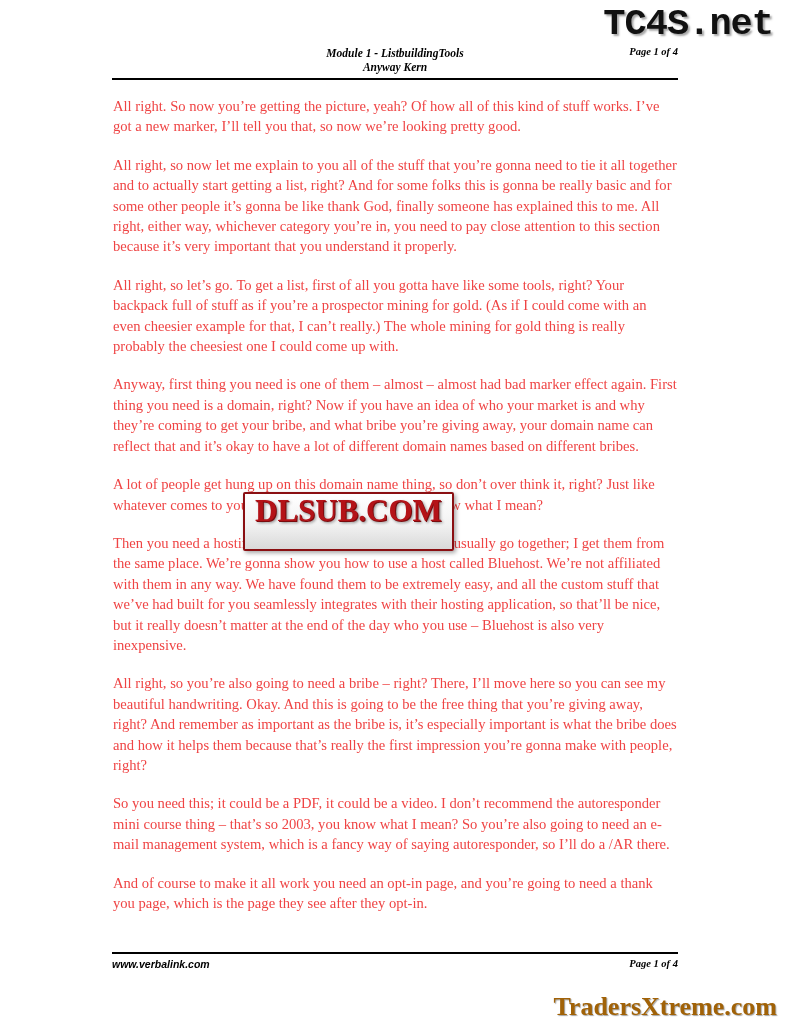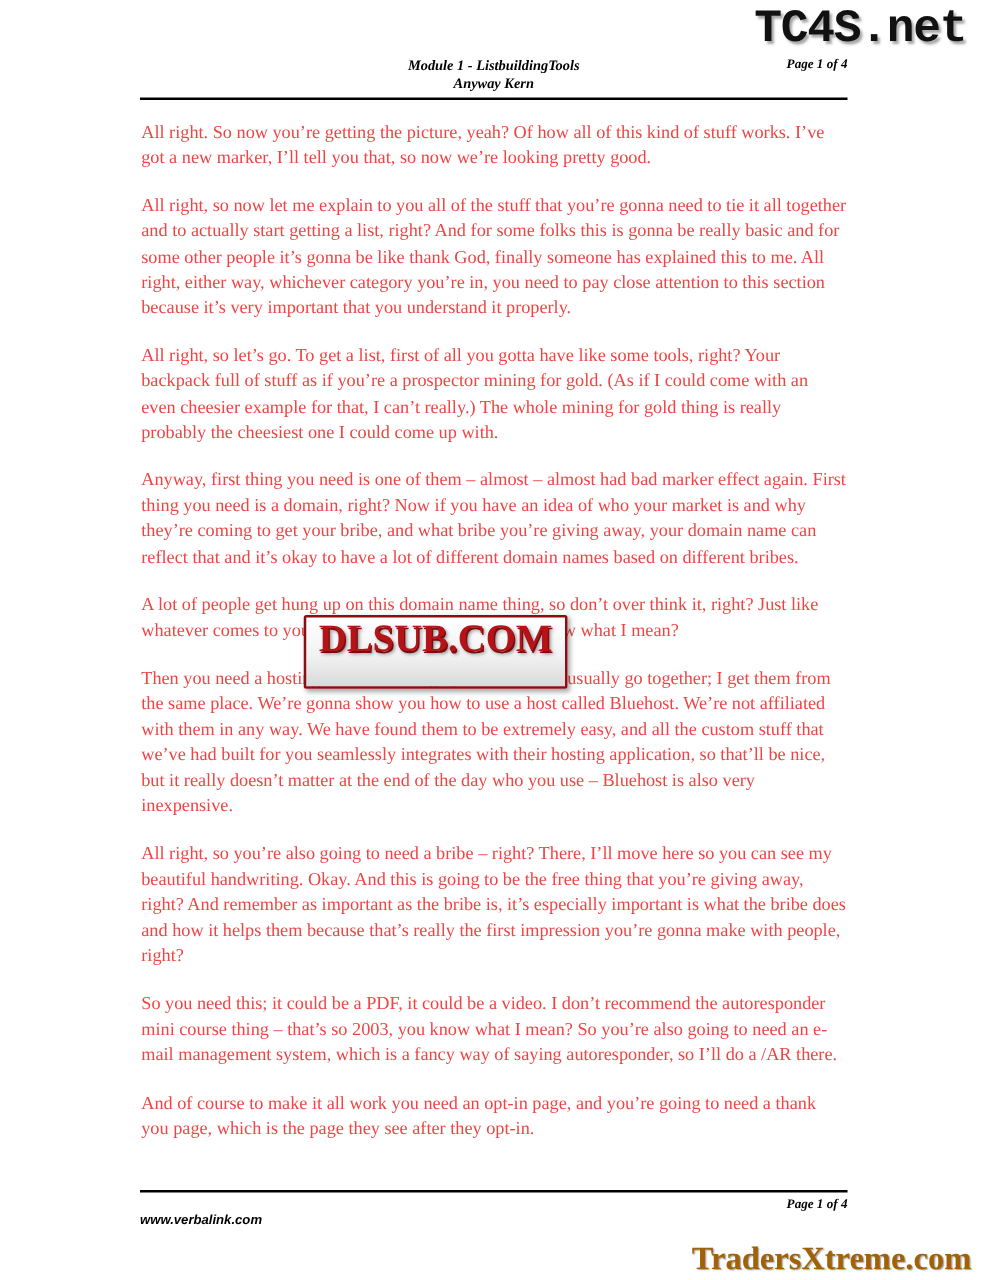--- a/index.html
+++ b/index.html
@@ -121,21 +121,21 @@
     left: 112px;
     width: 566px;
     font-family: "Liberation Sans", sans-serif;
     font-size: 10.5px;
     font-weight: bold;
     font-style: italic;
   }
   .footer-left {
     position: absolute;
     left: 0;
-    top: 12px;
+    top: 0;
   }
   .footer-right {
     position: absolute;
     right: 0;
     top: 0;
     font-family: "Liberation Serif", serif;
   }
 
   
   .bottom-logo {

